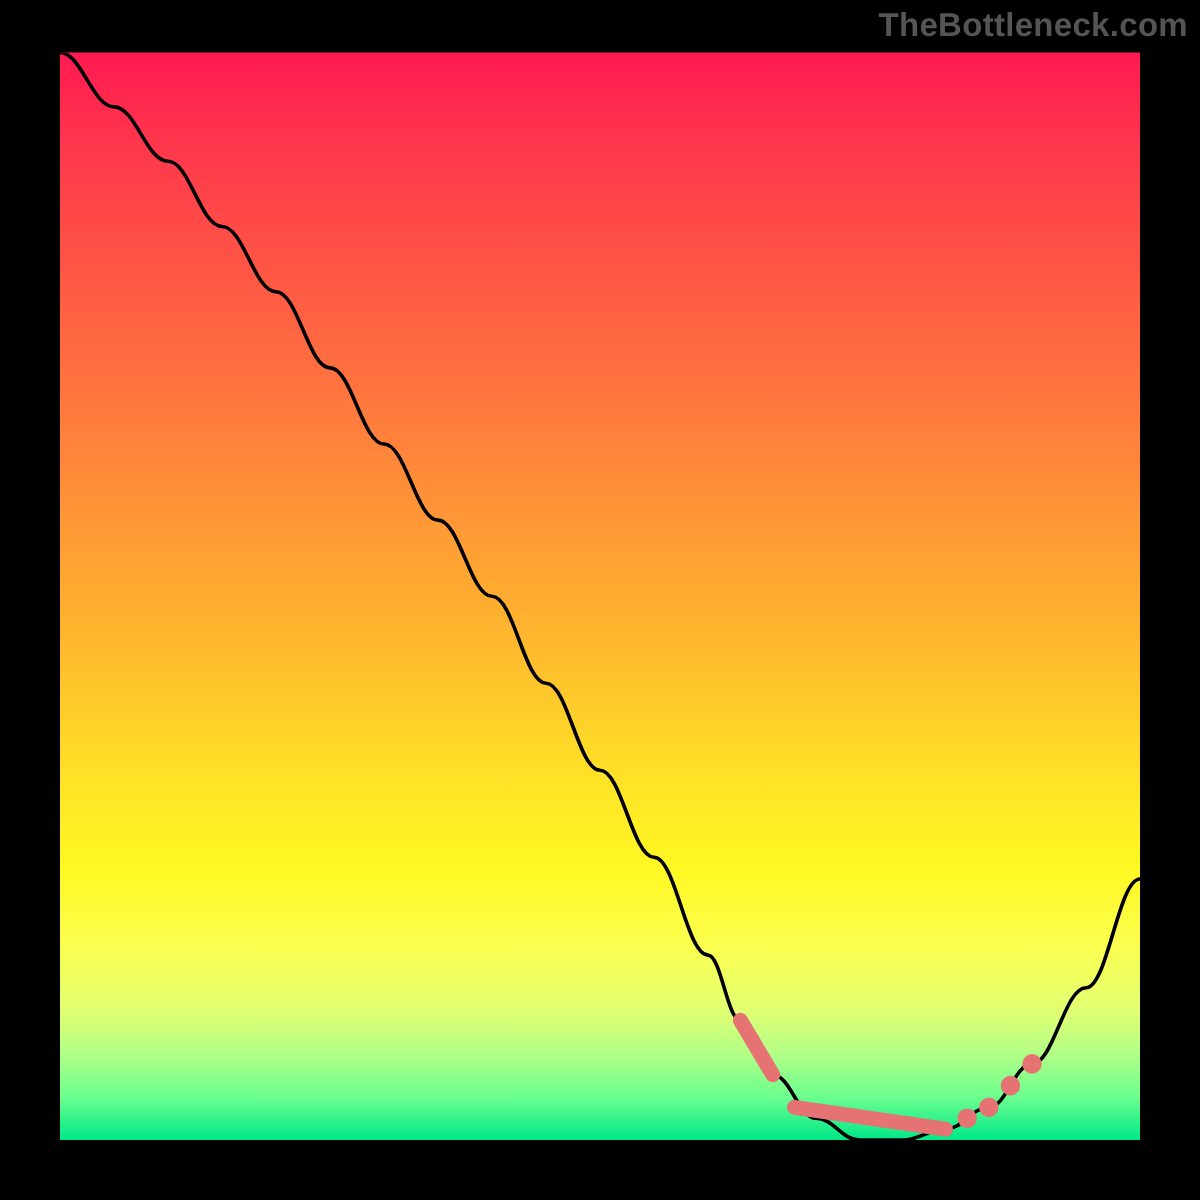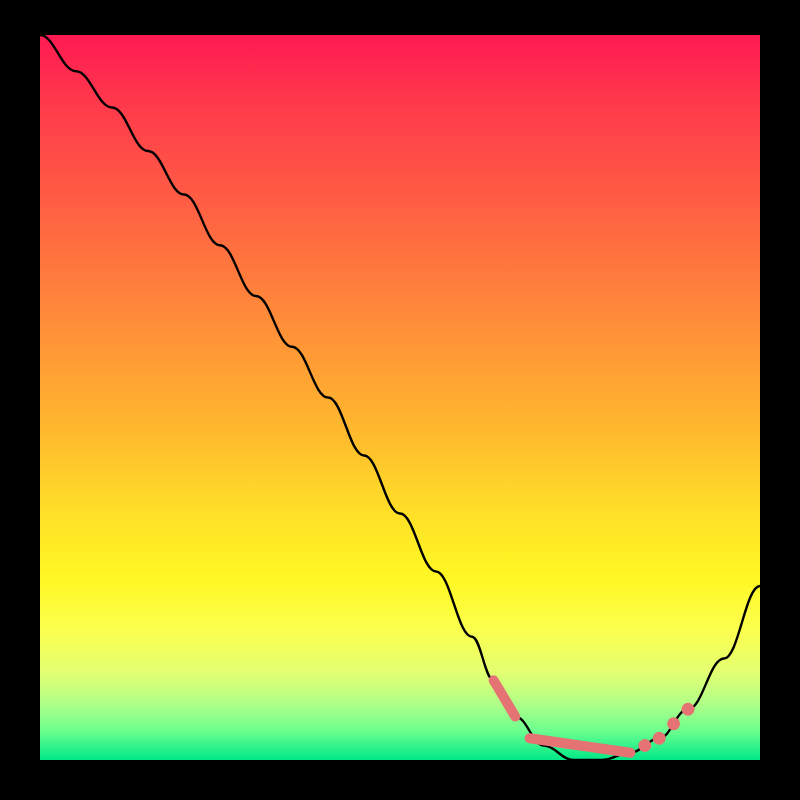--- a/index.html
+++ b/index.html
@@ -74,20 +74,21 @@
     stroke-linecap: round;
   }
   .marker-dot {
     fill: #e57373;
   }
 </style>
 </head>
 <body>
 
 <div class="frame">
+  <div class="watermark">TheBottleneck.com</div>
 
   <div class="plot">
     <div class="gradient"></div>
     <svg class="curve" viewBox="0 0 100 100" preserveAspectRatio="none">
       <path id="curve-path" class="curve-line" d="M 0 0 C 2 0, 3 5, 5 5 C 7 5, 8 10, 10 10 C 12 10, 13 16, 15 16 C 17 16, 18 22, 20 22 C 22 22, 23 29, 25 29 C 27 29, 28 36, 30 36 C 32 36, 33 43.00000000000001, 35 43.00000000000001 C 37 43.00000000000001, 38 50, 40 50 C 42 50, 43 58, 45 58 C 47 58, 48 66, 50 66 C 52 66, 53.00000000000001 74, 55.00000000000001 74 C 57.00000000000001 74, 58 83, 60 83 C 61.2 83, 61.8 89, 63 89 C 64.2 89, 64.8 94, 66 94 C 67.6 94, 68.4 98, 70 98 C 71.6 98, 72.4 100, 74 100 C 75.6 100, 76.4 100, 78 100 C 79.6 100, 80.4 99, 82 99 C 83.6 99, 84.4 97, 86 97 C 87.6 97, 88.4 93, 90 93 C 92 93, 93 86, 95 86 C 97 86, 98 76, 100 76" vector-effect="non-scaling-stroke"></path>
       <g id="marker-group">
           <path d="M 63 89 L 66 94" class="marker-line" vector-effect="non-scaling-stroke"></path>
           <path d="M 68 97 L 82 99" class="marker-line" vector-effect="non-scaling-stroke"></path>
           <circle cx="84" cy="98" r="0.9" class="marker-dot"></circle>
           <circle cx="86" cy="97" r="0.9" class="marker-dot"></circle>

